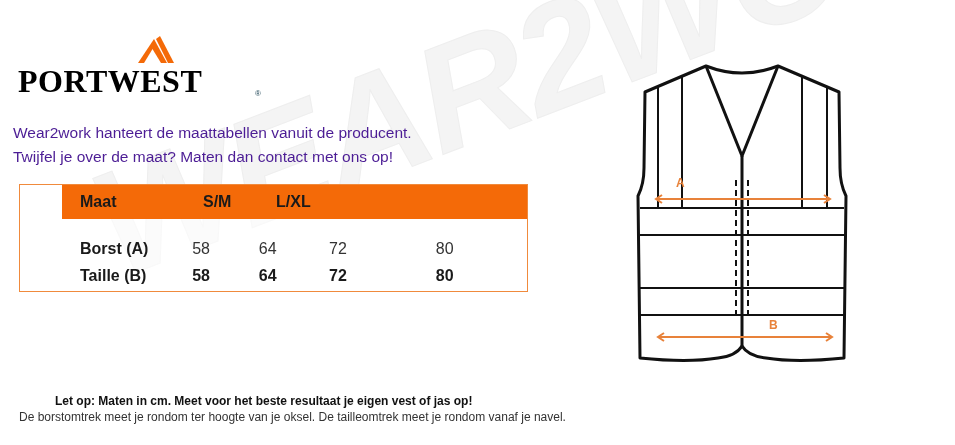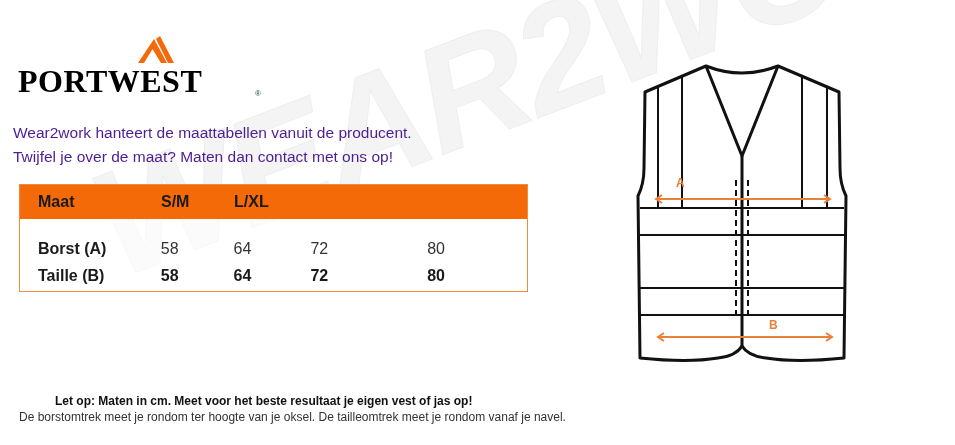--- a/index.html
+++ b/index.html
@@ -9,21 +9,21 @@
                font-weight:900; font-style:italic; font-size:150px; color:#f4f4f4; letter-spacing:-2px;
                transform:rotate(-21deg); transform-origin:left top; white-space:nowrap; z-index:0;
                -webkit-text-stroke:1px #eeeeee; }
   .logo { position:absolute; left:18px; top:36px; width:250px; height:64px; z-index:1; }
   .logo-text { position:absolute; left:0; top:26px; font-weight:900; font-size:32px; color:#000000;
                letter-spacing:0.5px; font-family:Liberation Serif, serif; line-height:38px; }
   .logo-reg { position:absolute; left:237px; top:53px; font-size:8px; color:#1f4656; }
   .logo-mark { position:absolute; left:118px; top:0; }
   .intro { position:absolute; left:13px; top:121px; font-size:15.5px; line-height:24px; color:#4c1d95; z-index:1; }
   .table-box { position:absolute; left:19px; top:184px; width:509px; height:108px; border:1px solid #f08a3c;
-               background:rgba(255,255,255,0.6); z-index:1; box-sizing:border-box; }
+               background:rgba(255,255,255,0.6); z-index:1; box-sizing:border-box;padding-left:42px; }
   .thead { height:34px; background:#f46a08; display:flex; align-items:center; }
   .row { display:flex; align-items:center; height:27px; }
   .row:first-of-type { margin-top:12px; }
   .cell { font-size:16px; }
   .c0 { width:141px; padding-left:18px; box-sizing:border-box; }
   .c1 { width:73px; }
   .c2 { width:77px; }
   .c3 { width:117px; }
   .c4 { width:100px; }
   .thead .cell { font-weight:700; color:#1a1a1a; }

